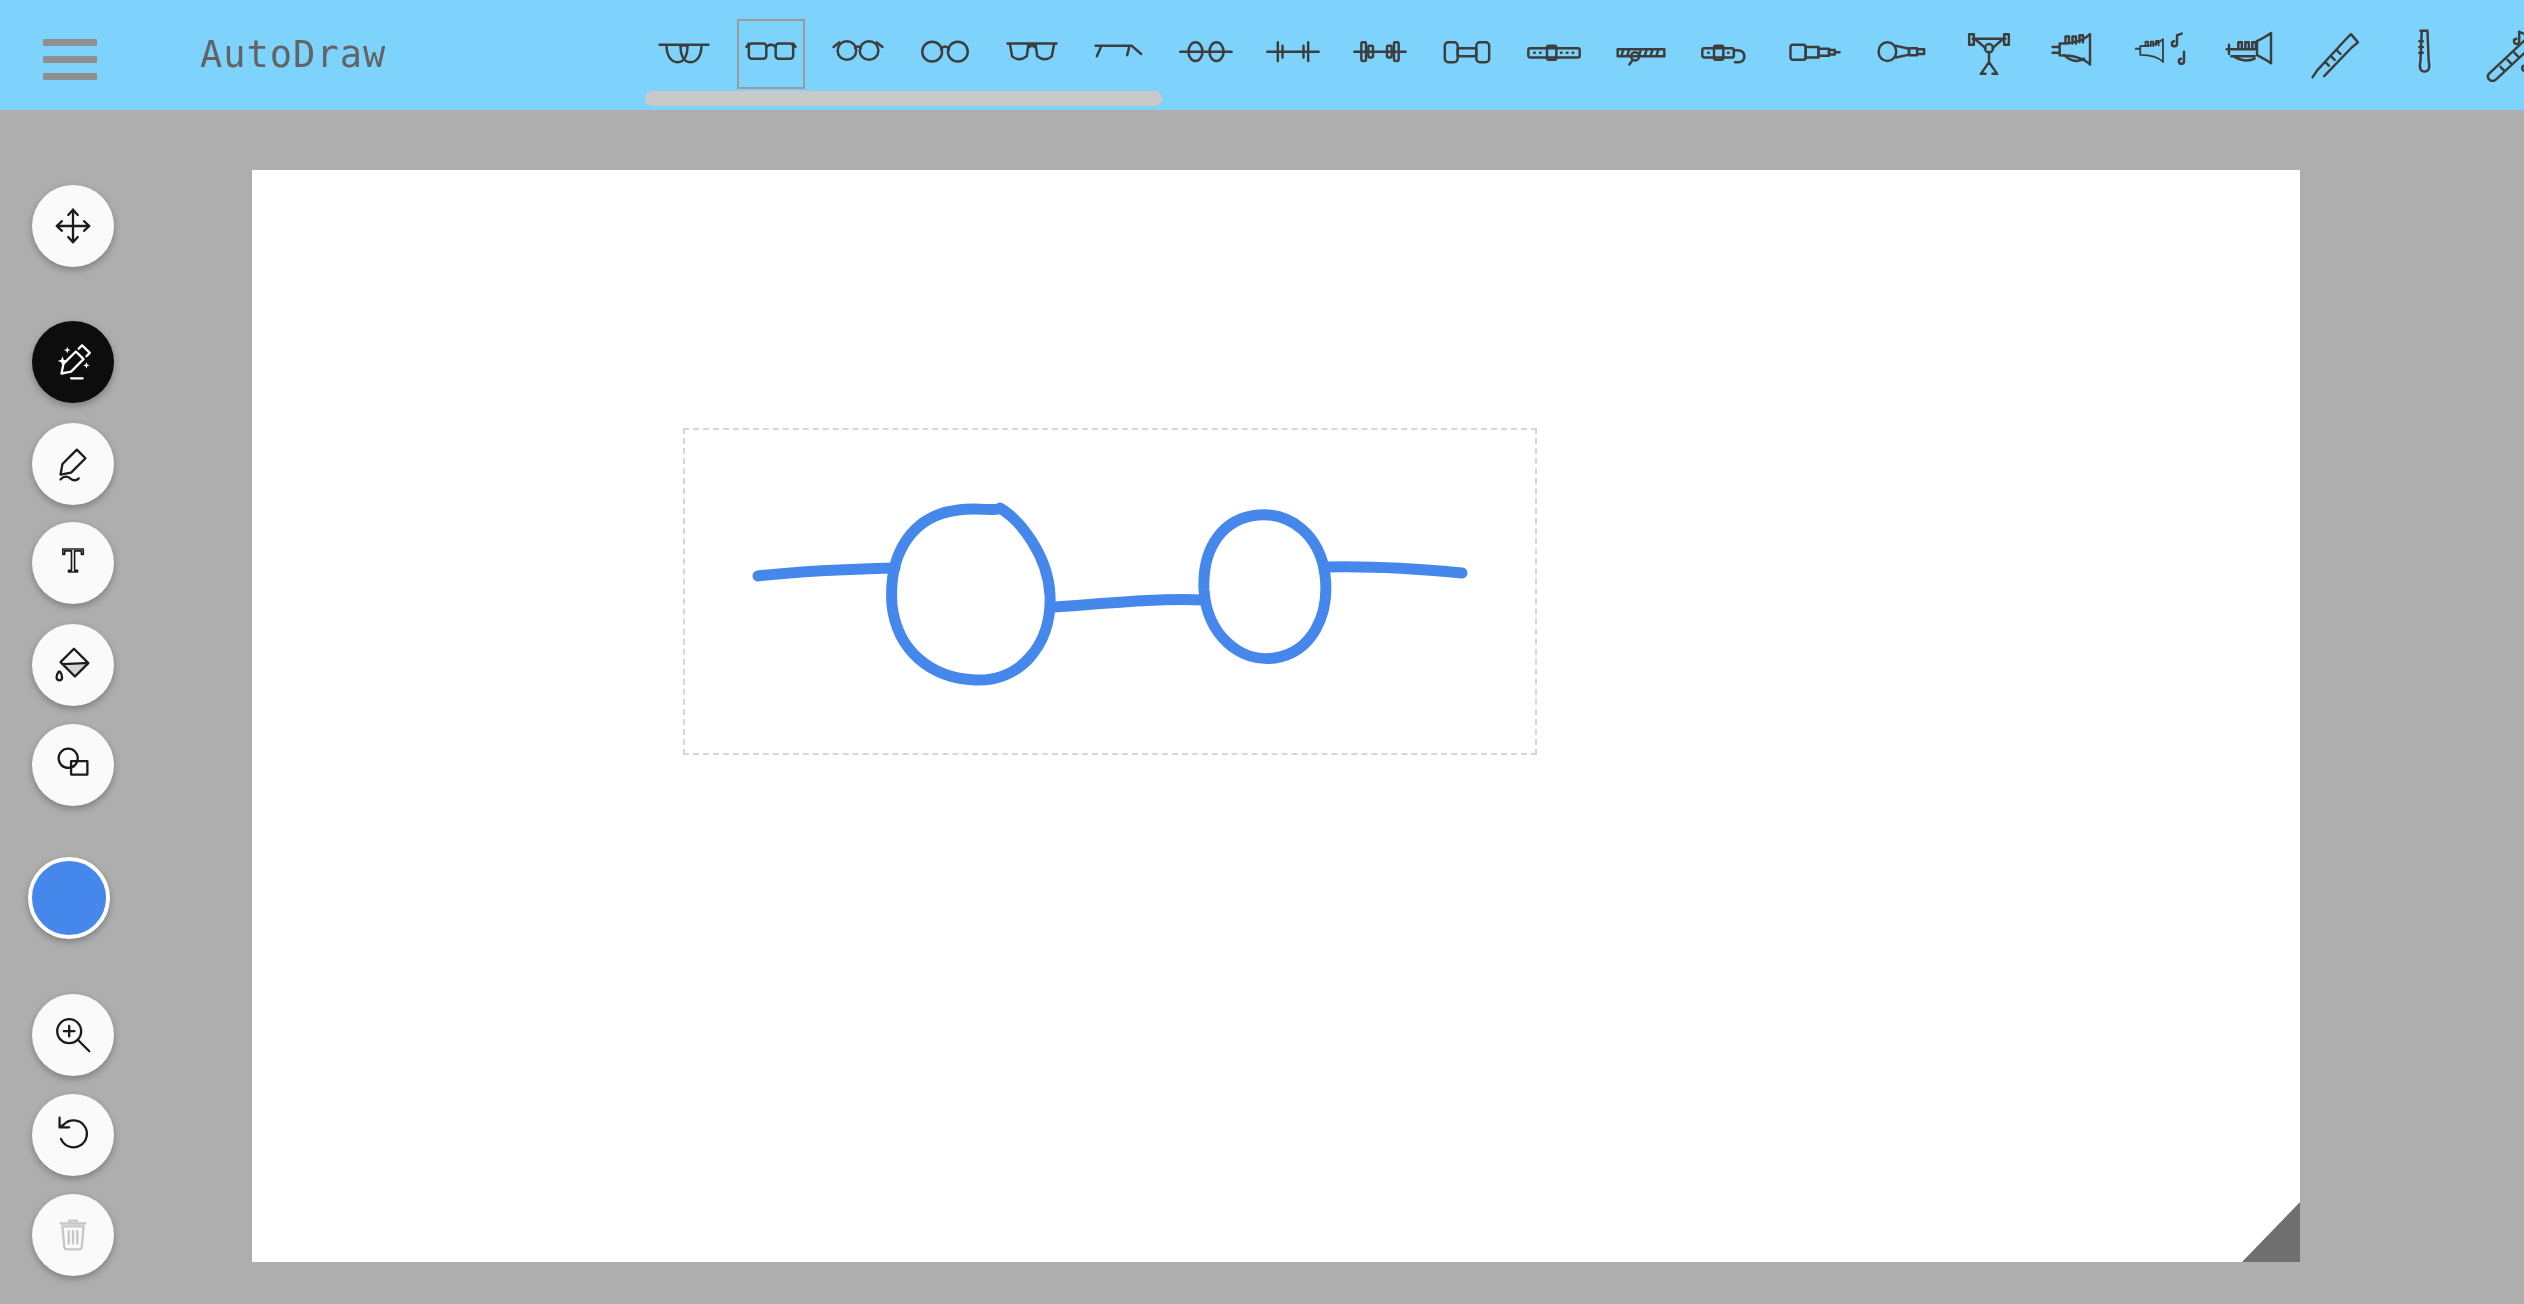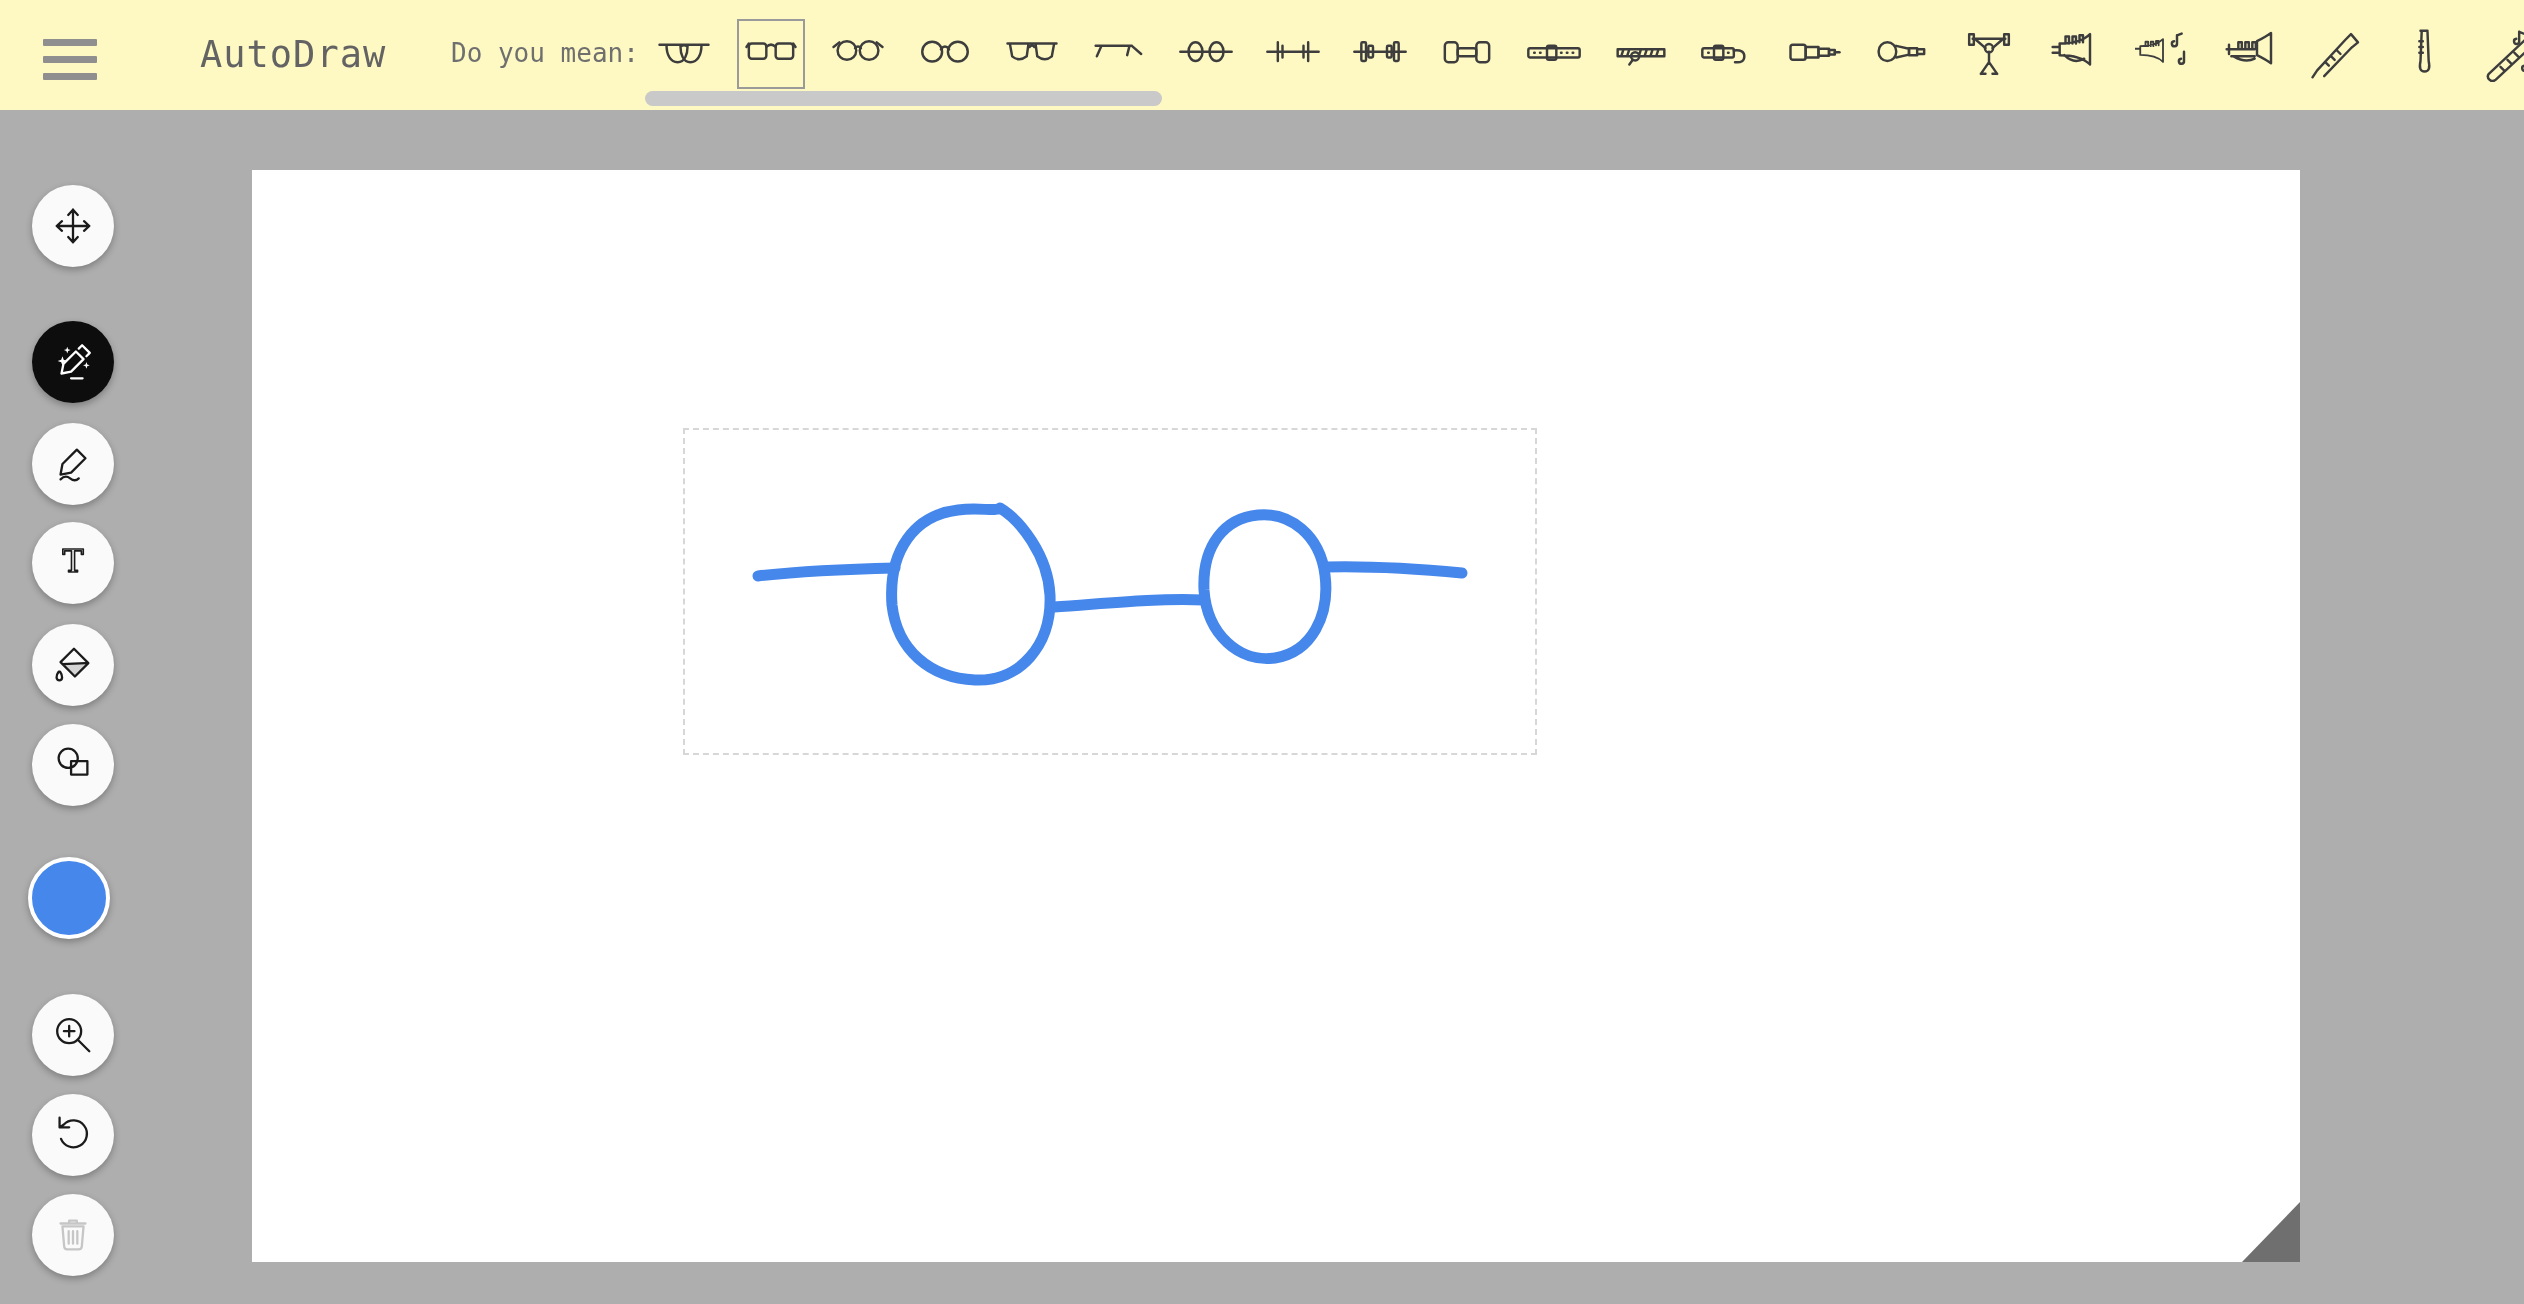--- a/index.html
+++ b/index.html
@@ -4,21 +4,21 @@
 <style>
   html,body{margin:0;padding:0;}
   body{
     width:2524px;height:1304px;overflow:hidden;position:relative;
     background:#aeaeae;
     font-family:"DejaVu Sans Mono","Liberation Mono",monospace;
   }
   
   .topbar{
     position:absolute;left:0;top:0;width:2524px;height:110px;
-    background:#fef9c3;z-index:5;
+    background:#7dd3fc;z-index:5;
   }
   .hamburger{
     position:absolute;left:43px;top:39px;width:54px;height:41px;
     background:none;border:none;padding:0;cursor:pointer;
     display:flex;flex-direction:column;justify-content:space-between;
   }
   .hamburger span{display:block;height:7px;width:54px;background:#8f8f8f;border-radius:1px;}
   .app-title{
     position:absolute;left:200px;top:0;height:110px;line-height:110px;
     margin:0;font-size:37px;font-weight:500;color:#636363;letter-spacing:1px;
@@ -76,21 +76,20 @@
 </head>
 <body>
 
 <header class="topbar">
   <button class="hamburger">
     <span></span>
       <span></span>
       <span></span>
   </button>
   <h1 class="app-title">AutoDraw</h1>
-  <span class="prompt">Do you mean:</span>
   <div class="suggestions" id="suggestions">
       <button class="sug">
         <svg width="56" height="56" viewBox="0 0 48 48">
           <path d="M3 16h6M39 16h6M9 16c0 9 3.5 15 9.5 15 6.5 0 8.5-7.5 8.5-13l0-2zM39 16c0 9-3.5 15-9.5 15-6.5 0-8.5-7.5-8.5-13l0-2zM21 18q3-3 6 0"></path>
         </svg>
       </button>
       <button class="sug selected">
         <svg width="56" height="56" viewBox="0 0 48 48">
           <rect x="5" y="15" width="15" height="13" rx="2.5"></rect>
           <rect x="28" y="15" width="15" height="13" rx="2.5"></rect>

